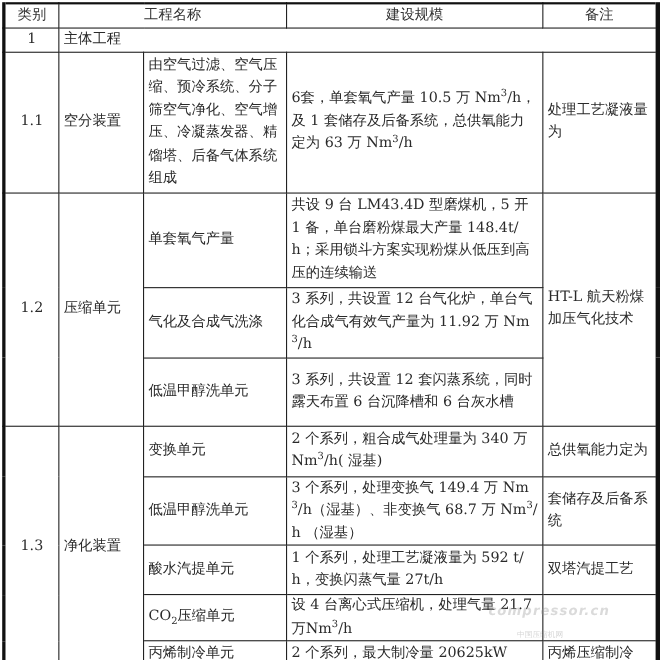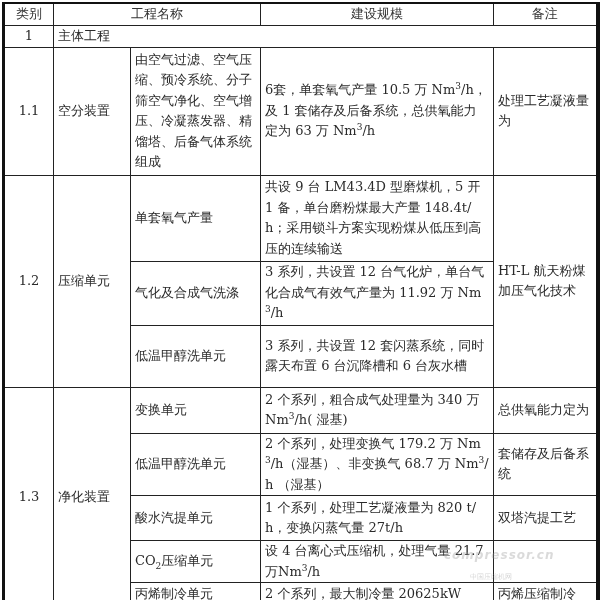--- a/index.html
+++ b/index.html
@@ -93,26 +93,26 @@
 
     <tr style="height:46px">
       <td rowspan="5" class="num">1.3</td>
       <td rowspan="5" class="c">净化装置</td>
       <td class="c">变换单元</td>
       <td class="l"><span>2 个系列，粗合成气处理量为 340 万Nm</span><sup>3</sup><span>/h( 湿基)</span></td>
       <td class="c">总供氧能力定为</td>
     </tr>
     <tr style="height:60px">
       <td class="c">低温甲醇洗单元</td>
-      <td class="l"><span>2 个系列，处理变换气 179.2 万 Nm</span><sup>3</sup><span>/h（湿基）、非变换气 68.7 万 Nm</span><sup>3</sup><span>/h （湿基）</span></td>
+      <td class="l"><span>3 个系列，处理变换气 149.4 万 Nm</span><sup>3</sup><span>/h（湿基）、非变换气 68.7 万 Nm</span><sup>3</sup><span>/h （湿基）</span></td>
       <td class="c">套储存及后备系统</td>
     </tr>
     <tr style="height:45px">
       <td class="c">酸水汽提单元</td>
-      <td class="l">1 个系列，处理工艺凝液量为 820 t/h，变换闪蒸气量 27t/h</td>
+      <td class="l">1 个系列，处理工艺凝液量为 592 t/h，变换闪蒸气量 27t/h</td>
       <td class="c">双塔汽提工艺</td>
     </tr>
     <tr style="height:29px">
       <td class="c"><span>CO</span><sub>2</sub><span>压缩单元</span></td>
       <td class="l"><span>设 4 台离心式压缩机，处理气量 21.7 万Nm</span><sup>3</sup><span>/h</span></td>
       <td class="c"></td>
     </tr>
     <tr style="height:24px">
       <td class="c">丙烯制冷单元</td>
       <td class="c">2 个系列，最大制冷量 20625kW</td>

